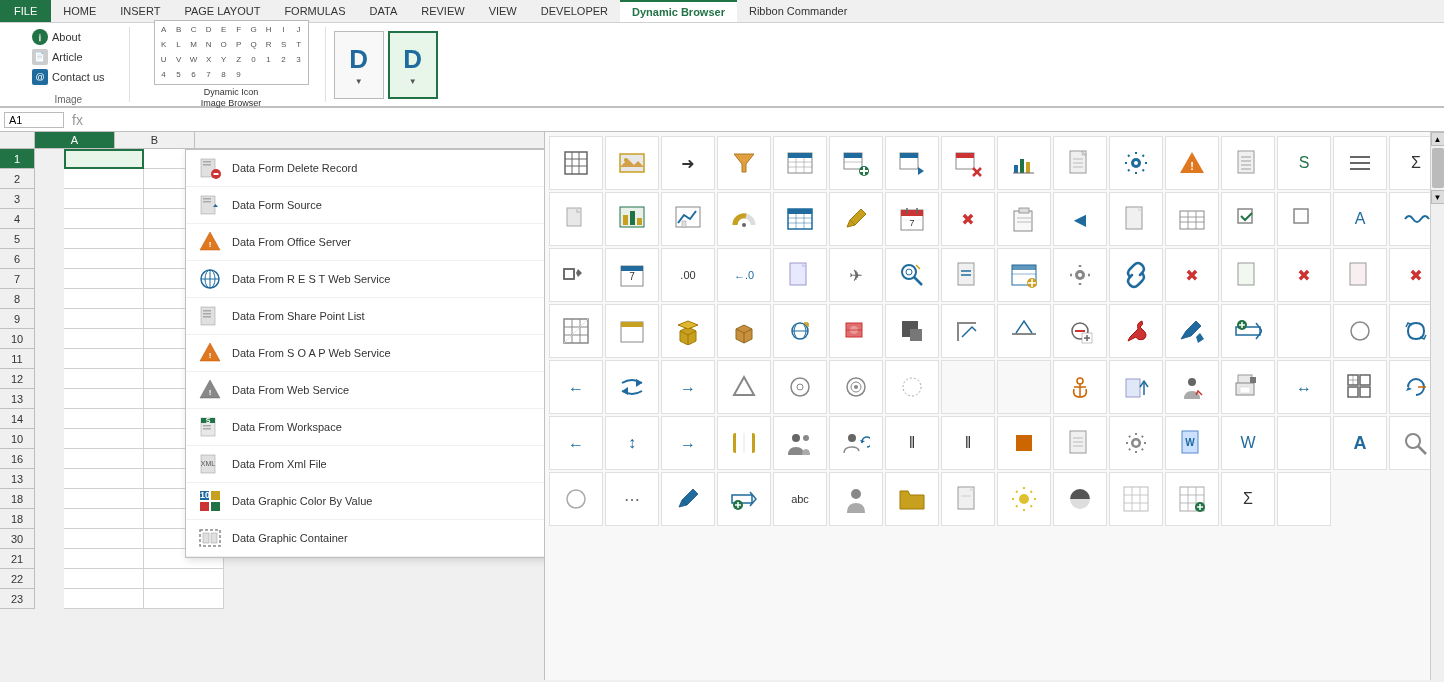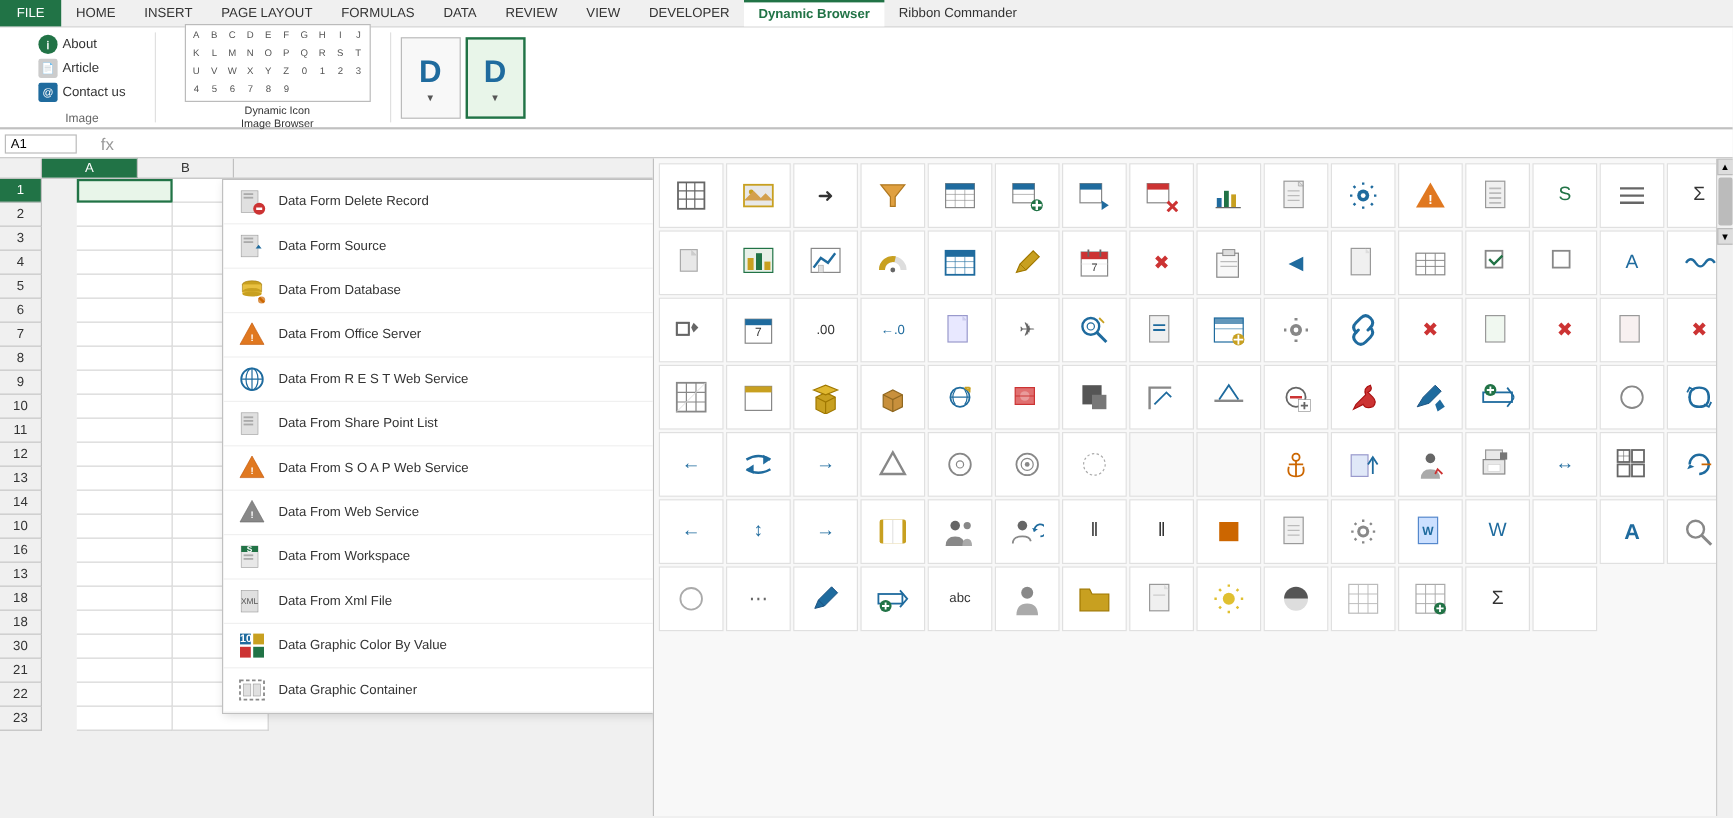--- a/index.html
+++ b/index.html
@@ -23,21 +23,21 @@
     .dyn-browser-grid { display: grid; grid-template-columns: repeat(10, 14px); gap: 1px; border: 1px solid #bbb; padding: 2px; background: white; font-size: 9px; }
     .dyn-browser-grid span { font-size: 8px; color: #555; text-align: center; line-height: 14px; }
     .dyn-browser-label { font-size: 9px; color: #333; text-align: center; width: 70px; line-height: 1.2; margin-top: 2px; }
 
     
     .d-button { width: 50px; height: 68px; display: flex; flex-direction: column; align-items: center; justify-content: center; border: 1px solid #bbb; background: #f8f8f8; cursor: pointer; font-size: 24px; color: #1f6b9e; font-weight: bold; gap: 2px; }
     .d-button.active { border: 2px solid #217346; background: #e8f5e9; }
     .d-button-arrow { font-size: 8px; color: #555; }
 
     
-    .formula-bar { display: flex; align-items: center; background: white; border-bottom: 1px solid #c0c0c0; height: 24px; padding: 0 4px; gap: 20px; }
+    .formula-bar { display: flex; align-items: center; background: white; border-bottom: 1px solid #c0c0c0; height: 24px; padding: 0 4px; gap: 8px; }
     .formula-bar .cell-ref { width: 60px; border: 1px solid #bbb; padding: 1px 4px; font-size: 11px; }
     .formula-bar-sep { color: #999; font-size: 14px; }
     .formula-bar .formula-input { flex: 1; border: none; outline: none; font-size: 11px; }
 
     
     .main-area { display: flex; height: calc(682px - 110px - 24px); }
 
     
     .spreadsheet { flex: 1; display: flex; flex-direction: column; overflow: hidden; }
     .sheet-header { display: flex; background: #f0f0f0; border-bottom: 1px solid #c0c0c0; }
@@ -323,38 +323,20 @@
               <svg width="24" height="24" viewBox="0 0 24 24">
                 <rect x="3" y="3" width="14" height="18" fill="#e0e0e0" stroke="#999" stroke-width="0.5"></rect>
                 <rect x="5" y="5" width="8" height="1.5" fill="#aaa"></rect>
                 <rect x="5" y="8" width="8" height="1.5" fill="#aaa"></rect>
                 <path d="M15 14 L20 14 L17.5 11 Z" fill="#1f6b9e"></path>
               </svg>
             </div>
             <span class="dropdown-item-label">Data Form Source</span>
           </div>
 
-          <div class="dropdown-item">
-            <div class="dropdown-item-icon">
-              <svg width="24" height="24" viewBox="0 0 24 24">
-                <ellipse cx="12" cy="7" rx="8" ry="3" fill="#c8a020" stroke="#a07810" stroke-width="0.5"></ellipse>
-                <rect x="4" y="7" width="16" height="6" fill="#e8c040"></rect>
-                <ellipse cx="12" cy="13" rx="8" ry="3" fill="#c8a020"></ellipse>
-                <path d="M4 13 Q12 17 20 13" fill="none" stroke="#a07810" stroke-width="0.5"></path>
-                <path d="M20 7 L20 13" stroke="#a07810" stroke-width="0.5"></path>
-                <path d="M4 7 L4 13" stroke="#a07810" stroke-width="0.5"></path>
-                <path d="M20 12 Q12 20 4 12" fill="none" stroke="transparent"></path>
-                <rect x="4" y="13" width="16" height="2" fill="#e8c040"></rect>
-                <ellipse cx="12" cy="15" rx="8" ry="2" fill="#c8a020"></ellipse>
-                <path d="M18 18 L22 22" stroke="#cc6600" stroke-width="2"></path>
-                <circle cx="20" cy="20" r="3" fill="#cc6600" opacity="0.7"></circle>
-              </svg>
-            </div>
-            <span class="dropdown-item-label">Data From Database</span>
-          </div>
 
           <div class="dropdown-item">
             <div class="dropdown-item-icon">
               <svg width="24" height="24" viewBox="0 0 24 24">
                 <polygon points="12,2 22,20 2,20" fill="#e07820" stroke="#c05000" stroke-width="0.5"></polygon>
                 <text x="12" y="17" text-anchor="middle" fill="white" font-size="8" font-weight="bold">!</text>
               </svg>
             </div>
             <span class="dropdown-item-label">Data From Office Server</span>
           </div>

